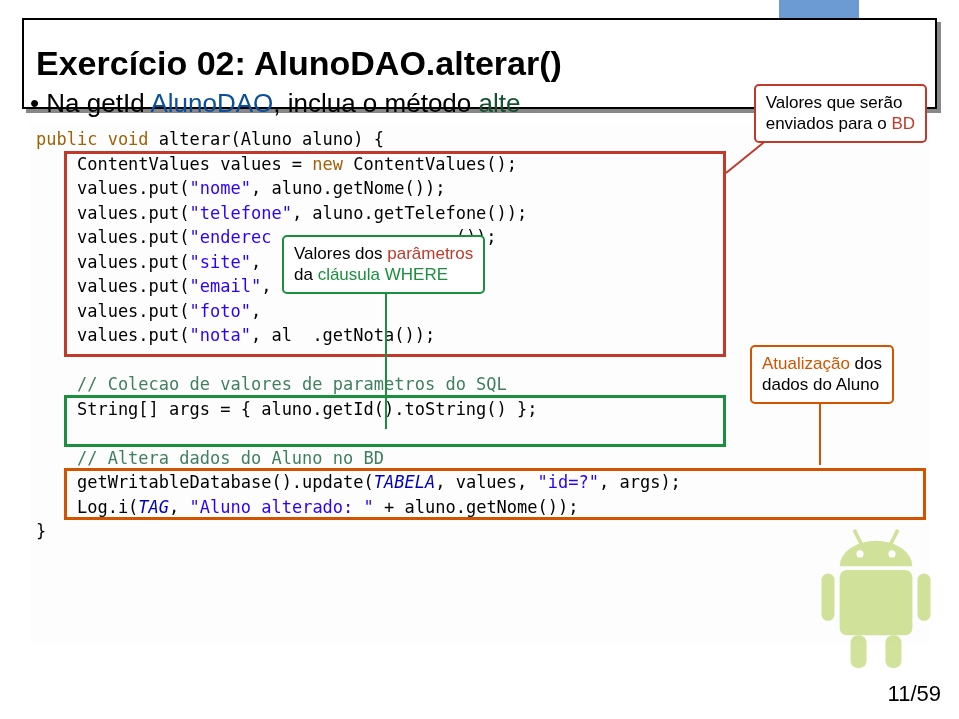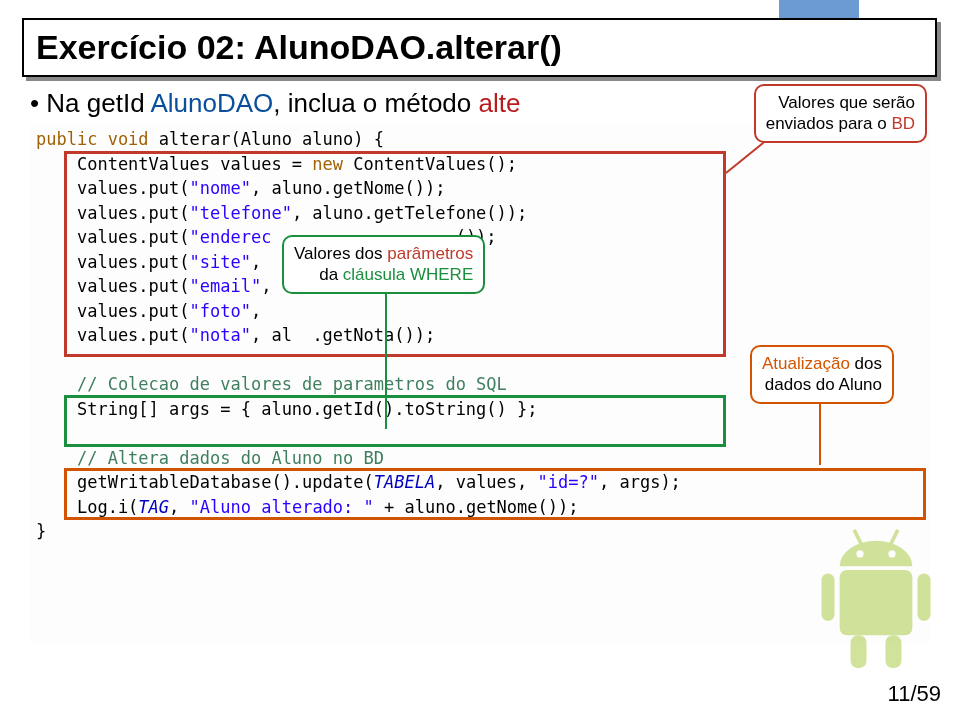--- a/index.html
+++ b/index.html
@@ -24,21 +24,21 @@
     width: 80px;
     height: 56px;
     background: #6b9bd2;
   }
   .title-box {
     position: absolute;
     top: 18px;
     left: 22px;
     right: 22px;
     border: 2px solid #000;
-    padding: 8px 12px;
+    padding: 24px 12px;
     background: #fff;
     box-shadow: 4px 4px 0 #888;
   }
   .title-box h1 {
     margin: 0;
     font-size: 34px;
     font-weight: bold;
     color: #000;
   }
   .content {
@@ -46,21 +46,21 @@
     top: 88px;
     left: 30px;
     right: 20px;
   }
   .bullet {
     font-size: 26px;
     color: #000;
     margin-bottom: 4px;
   }
   .bullet .blue { color: #0b4f9c; }
-  .bullet .red  { color: #b91c1c; }
+  .bullet .red  { color: #14532d; }
   .code-area {
     position: relative;
     width: 900px;
     height: 520px;
     background: #fdfdfd;
     margin-top: 2px;
   }
   pre.code {
     margin: 0;
     padding: 4px 6px;
@@ -80,24 +80,24 @@
     pointer-events: none;
   }
   .rect-red    { border-color: #c0392b; }
   .rect-green  { border-color: #1a8f3d; }
   .rect-orange { border-color: #d35400; }
   .callout {
     position: absolute;
     background: #fff;
     border-width: 2px;
     border-style: solid;
-    border-radius: 10px;
+    border-radius: 5px;
     padding: 6px 10px;
     font-size: 17px;
-    text-align: right;
+    text-align: left;
     line-height: 1.25;
     z-index: 5;
   }
   .callout .sub-green { color: #1a8f3d; }
   .callout .sub-orange { color: #d35400; }
   .callout .sub-red   { color: #c0392b; margin-top: 21px; }
   .svg-line { position: absolute; pointer-events: none; z-index: 4; }
   .android-bot {
     position: absolute;
     right: 8px;

